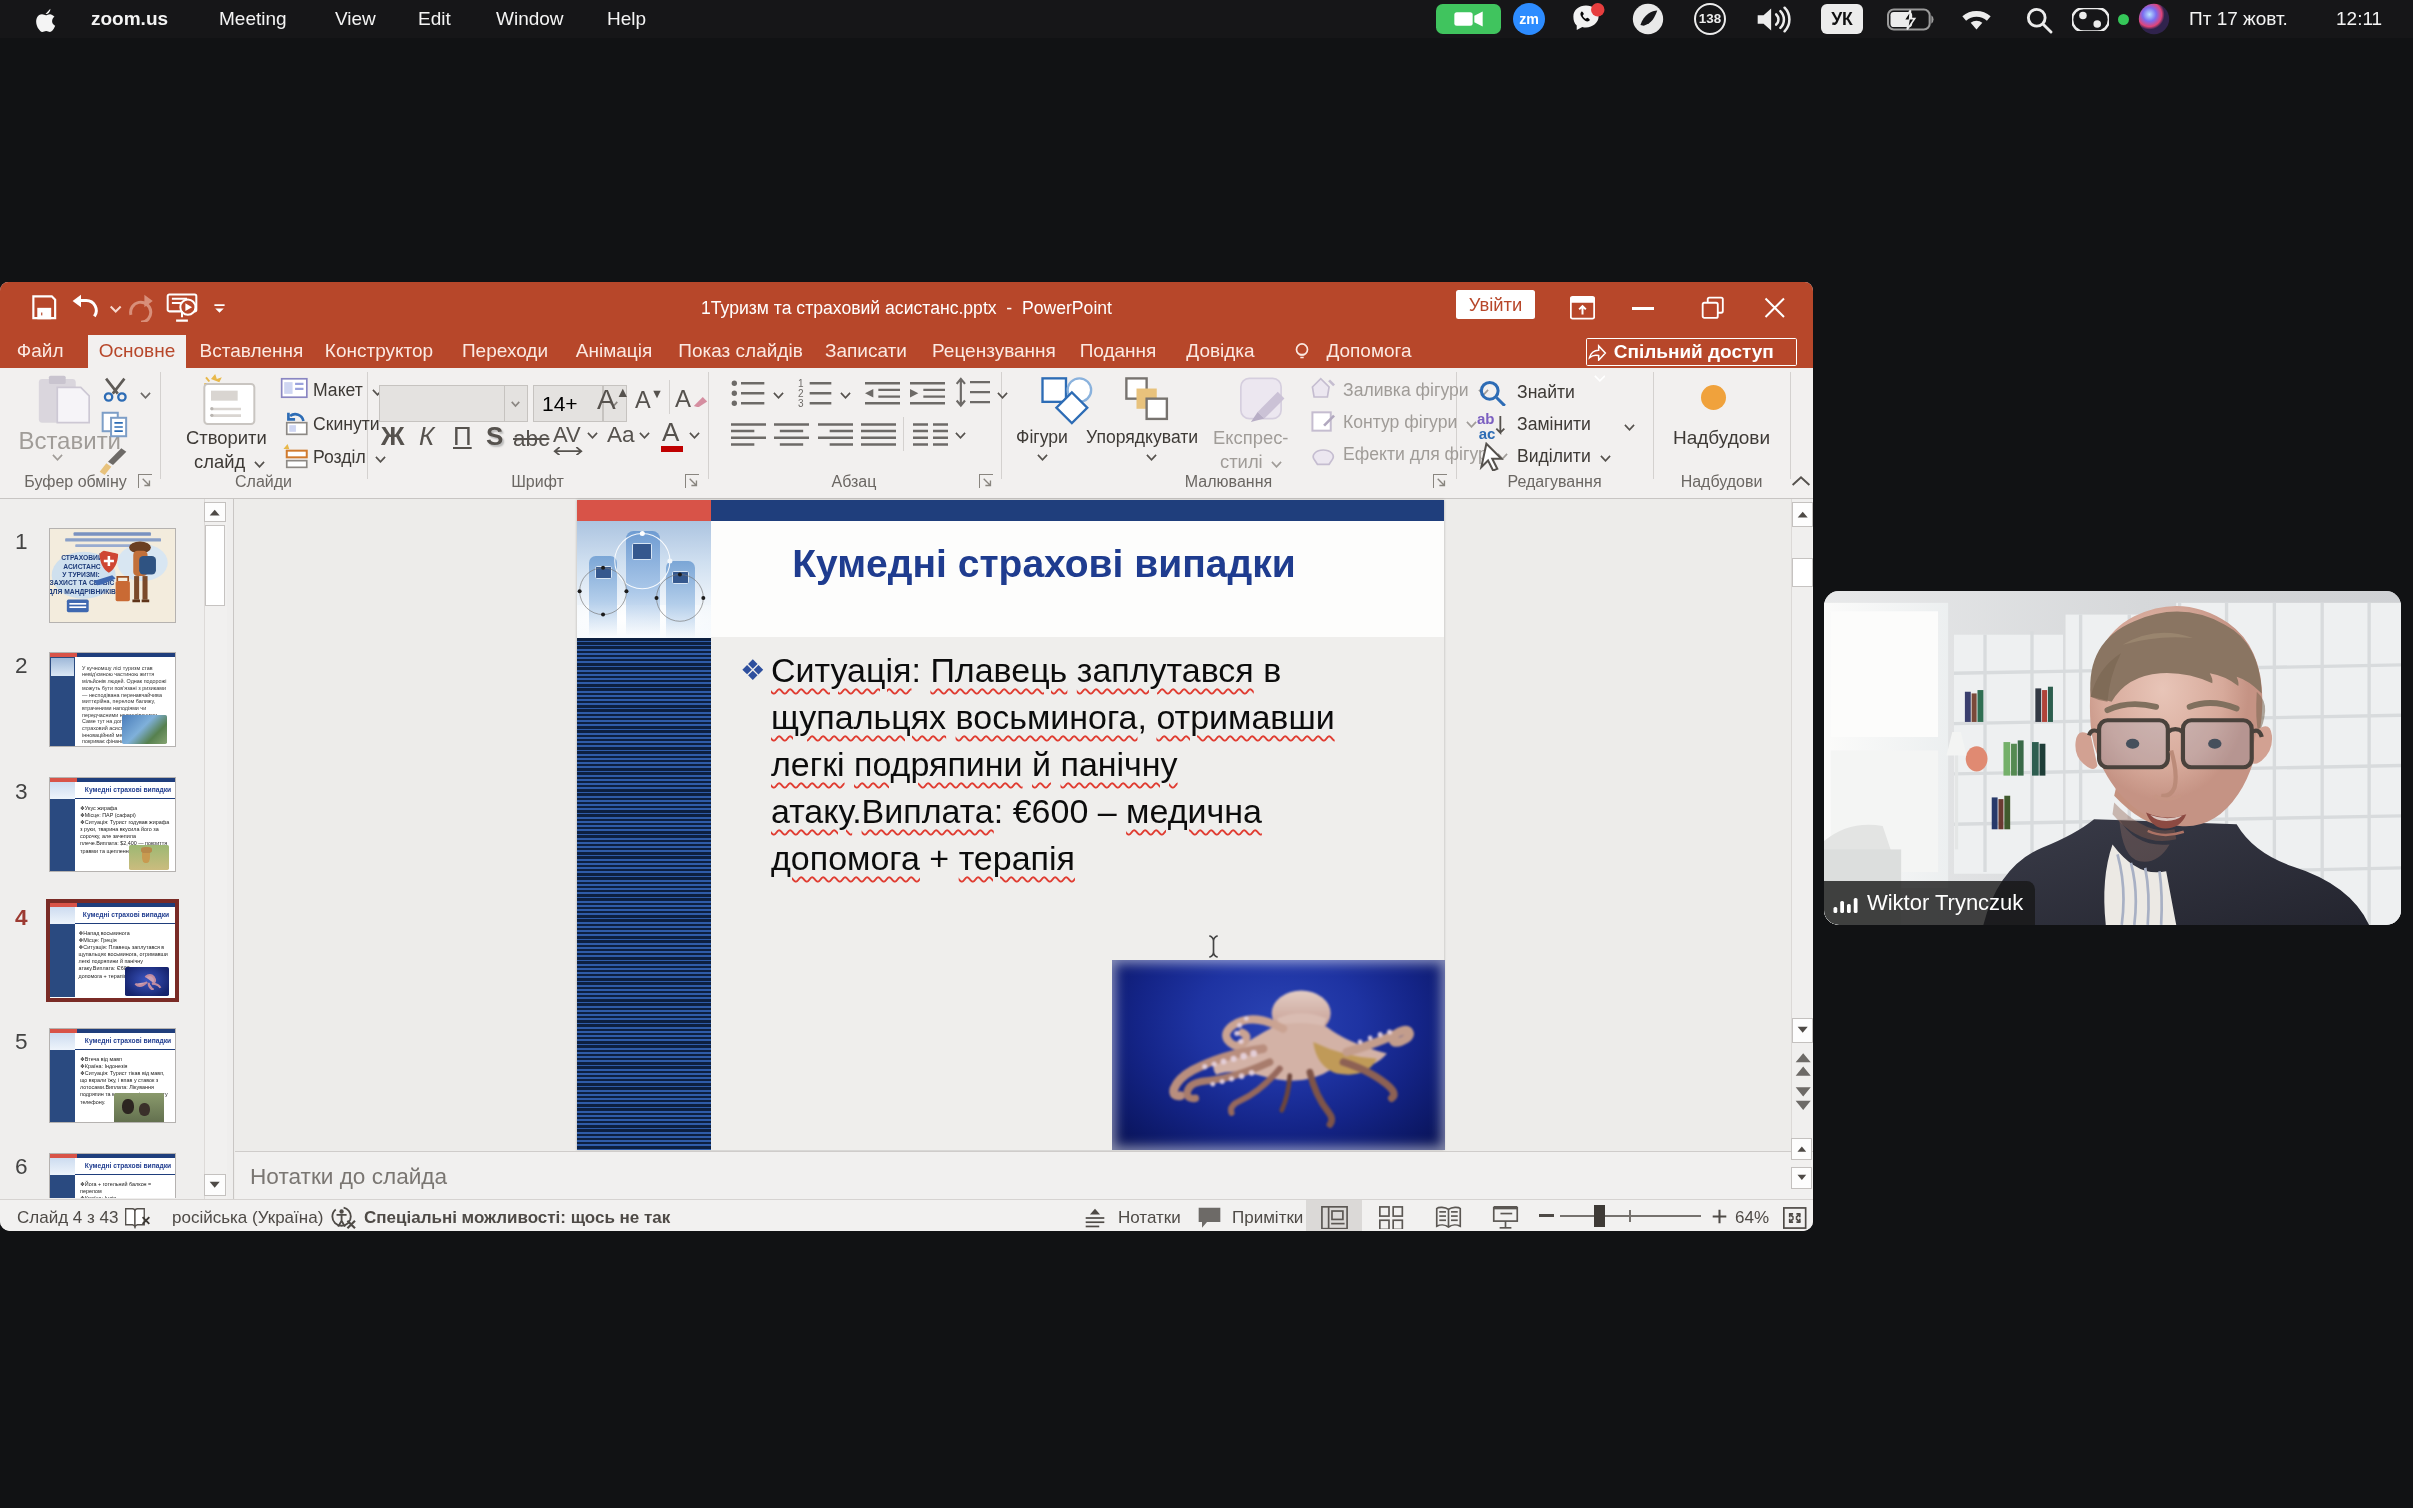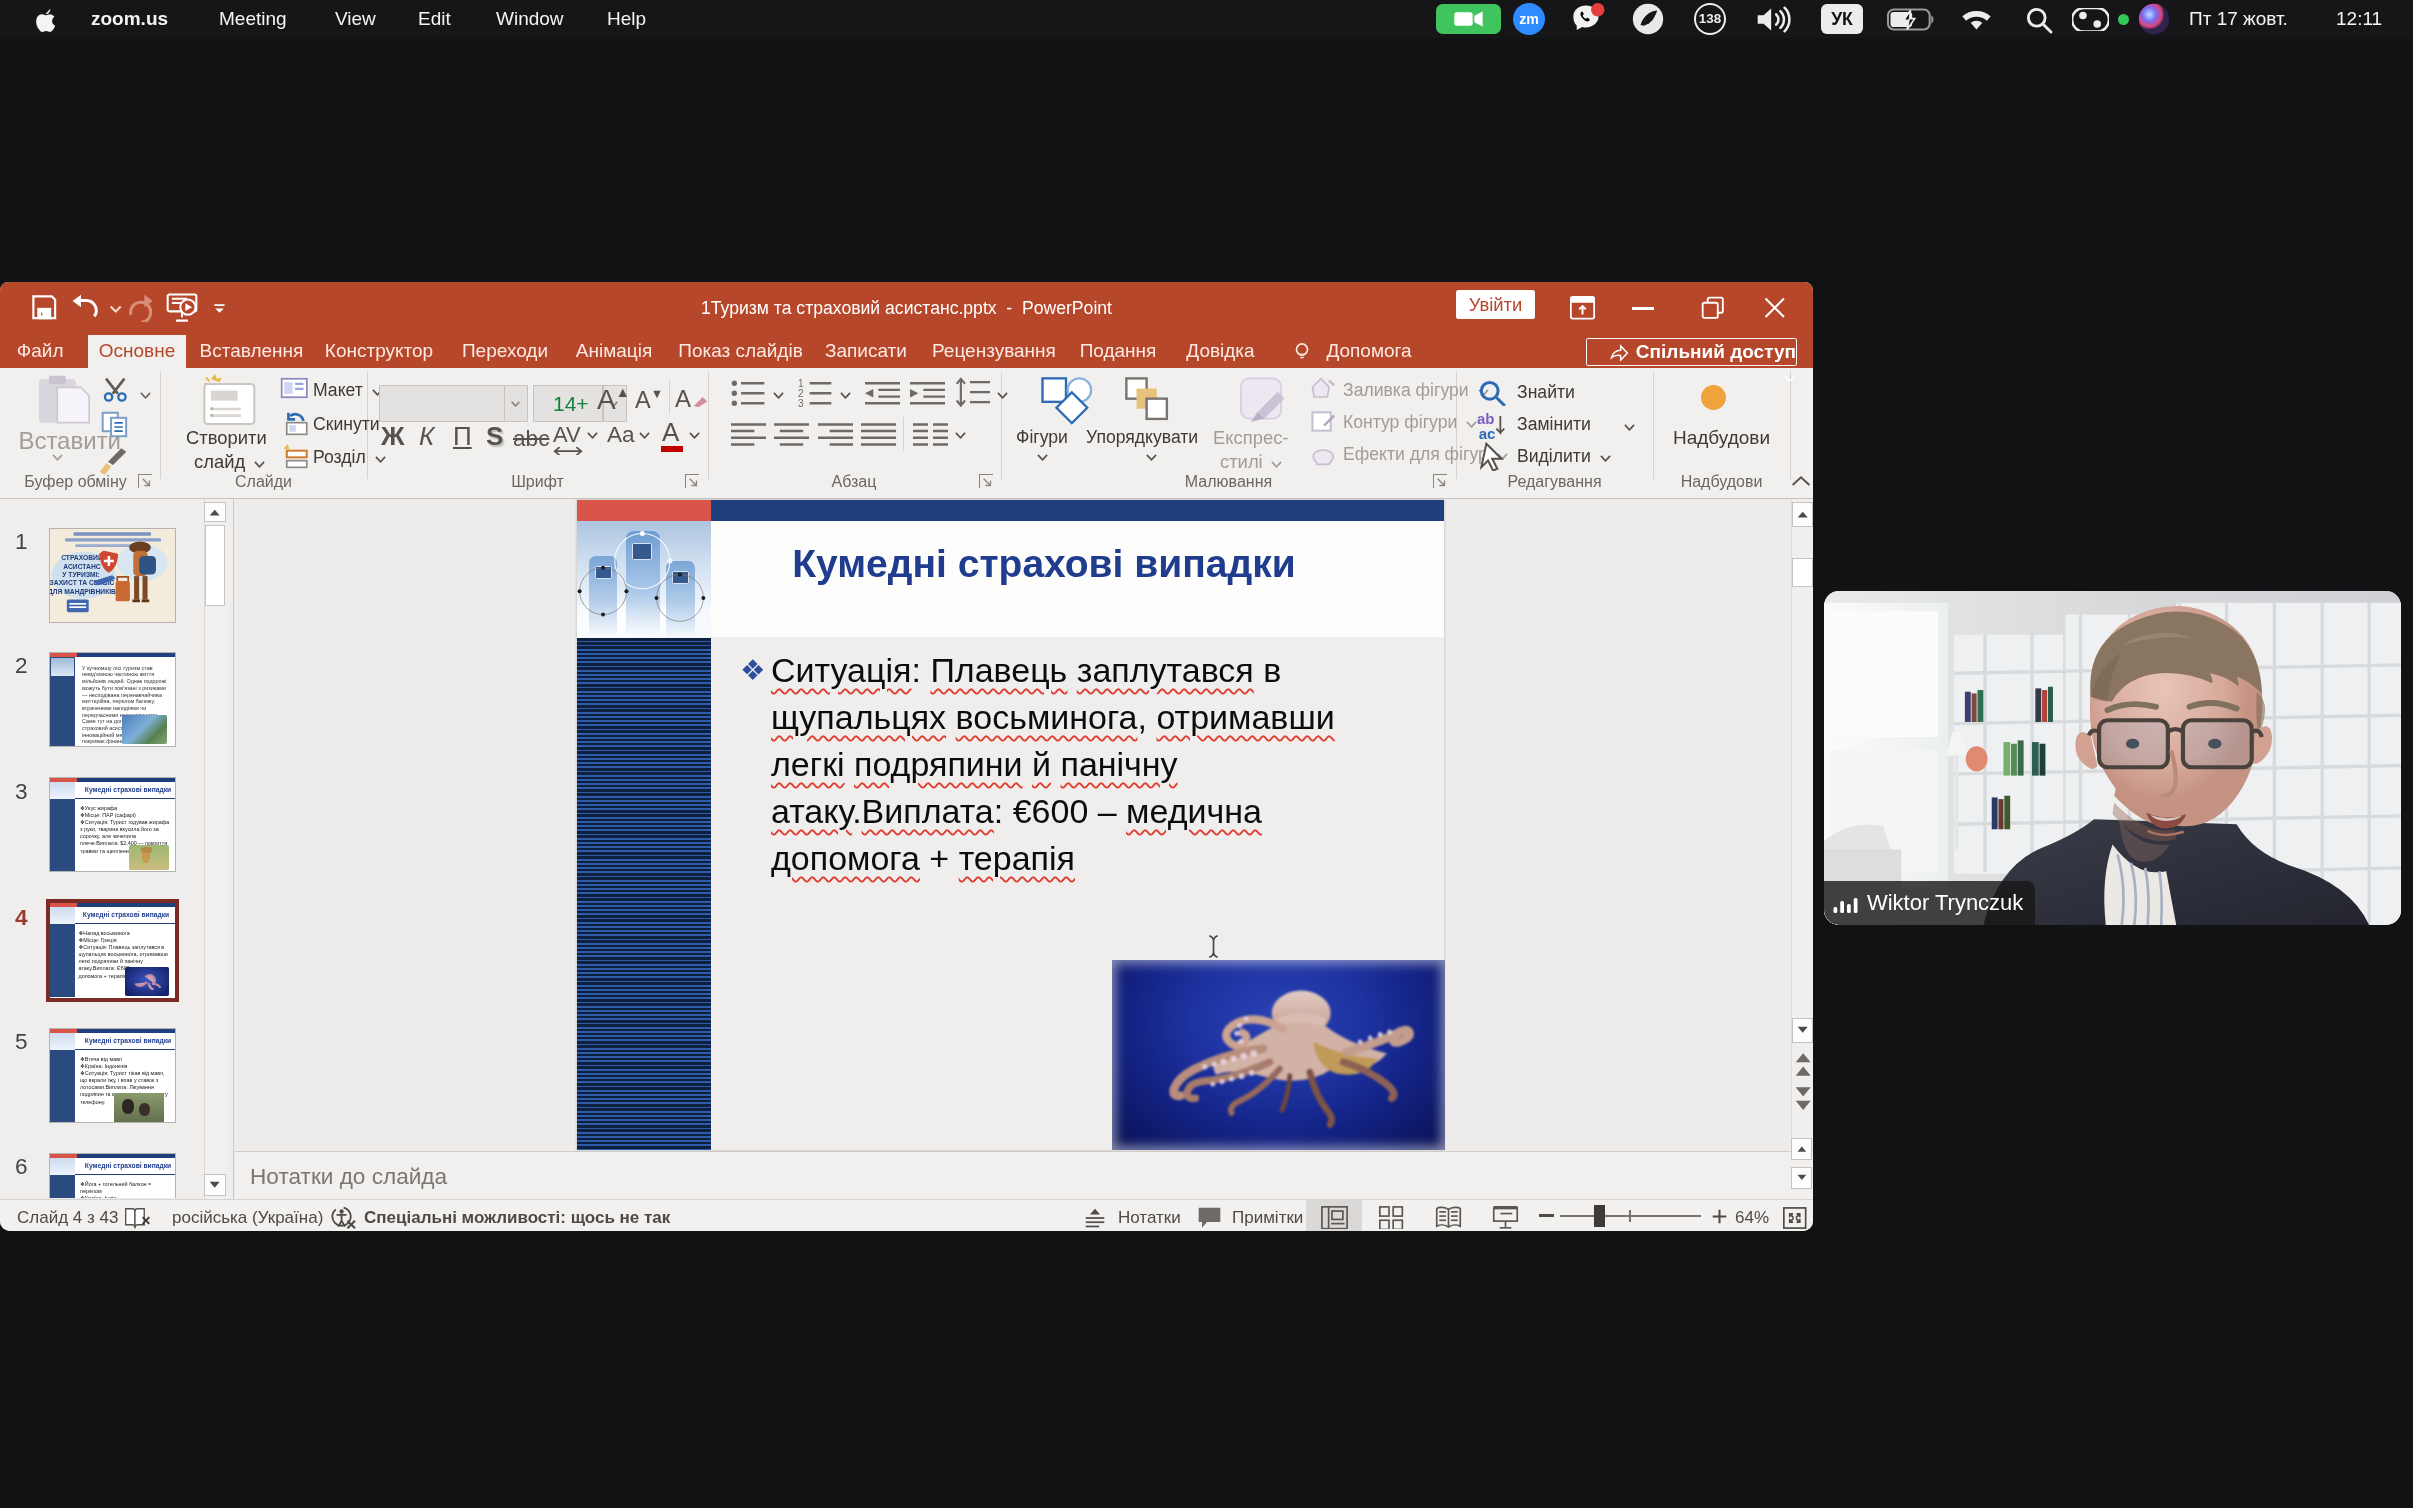--- a/index.html
+++ b/index.html
@@ -268,21 +268,21 @@
   <div class="rtxt" style="left:313px;top:80px">Розділ <svg width="11" height="7.5" viewBox="0 0 13 9" style="margin-left:4.2px">
           <path d="M1 1l5.5 6L12 1" stroke="#56524e" stroke-width="2" fill="none"></path>
         </svg></div>
   <div class="glabel" style="left:160px;width:207px">Слайди</div>
 
   <div class="abs" style="left:379px;top:18.4px;width:126px;height:37px;background:#e4e2e0;border:0.8px solid #c6c3c0"></div>
   <div class="abs" style="left:504px;top:18.4px;width:23.5px;height:37px;background:#e4e2e0;border:0.8px solid #c6c3c0"></div>
   <svg class="chev" style="left:510px;top:34px" viewBox="0 0 13 9">
         <path d="M2 1l4.5 5L11 1" stroke="#8a8682" stroke-width="2" fill="none"></path>
       </svg>
-  <div class="abs" style="left:533px;top:18.4px;width:70px;height:37px;background:#e4e2e0;border:0.8px solid #c6c3c0;color:#15803d;font-size:21px;line-height:35px;padding-left:19px">14+</div>
+  <div class="abs" style="left:533px;top:18.4px;width:70px;height:37px;background:#e4e2e0;border:0.8px solid #c6c3c0;color:#000000;font-size:21px;line-height:35px;padding-left:8px">14+</div>
   <div class="abs" style="left:603px;top:18.4px;width:23.5px;height:37px;background:#e4e2e0;border:0.8px solid #c6c3c0"></div>
   <svg class="chev" style="left:608px;top:34px" viewBox="0 0 13 9">
         <path d="M2 1l4.5 5L11 1" stroke="#8a8682" stroke-width="2" fill="none"></path>
       </svg>
   <div class="rtxt" style="left:597px;top:17px;font-size:28px;color:#56524e">A<span style="font-size:14.2px;vertical-align:11.7px">▲</span></div>
   <div class="rtxt" style="left:635px;top:20px;font-size:23.5px;color:#56524e">A<span style="font-size:12.6px;vertical-align:10px">▼</span></div>
   <div class="abs" style="left:669px;top:13.4px;width:0.8px;height:34px;background:#d4d1cf"></div>
   <div class="rtxt" style="left:675px;top:18.4px;font-size:24px;color:#56524e">A<svg width="17" height="13.4" viewBox="0 0 11 9" style="margin-left:0.8px">
           <path d="M1 8 l6-6 3 3 -6 4z" fill="#d58ea0"></path>
         </svg></div>
@@ -517,21 +517,21 @@
     <div class="tab" style="left:677px;width:127px">Показ слайдів</div>
     <div class="tab" style="left:825px;width:75px">Записати</div>
     <div class="tab" style="left:932px;width:121px">Рецензування</div>
     <div class="tab" style="left:1078px;width:80px">Подання</div>
     <div class="tab" style="left:1183px;width:75px">Довідка</div>
     <svg class="abs" style="left:1291px;top:5.9px" width="22" height="22" viewBox="0 0 26 26">
         <circle cx="13" cy="10" r="6.5" fill="none" stroke="#fbe9e2" stroke-width="2"></circle>
         <path d="M10.5 16 h5 M11 19.5 h4" stroke="#fbe9e2" stroke-width="2"></path>
       </svg>
     <div class="tab" style="left:1322px;width:94px">Допомога</div>
-    <div class="abs" style="left:1586px;top:2.5px;width:211px;height:28px;border:1.3px solid #fff;border-radius:1.7px;color:#fff;font-size:19px;font-weight:bold;text-align:right;line-height:26px">
+    <div class="abs" style="left:1586px;top:2.5px;width:211px;height:28px;border:1.3px solid #fff;border-radius:1.7px;color:#fff;font-size:19px;font-weight:bold;text-align:left;line-height:26px">
       <svg style="vertical-align:-3.4px;margin-right:6.7px" width="20" height="20" viewBox="0 0 24 24">
           <path d="M3 20 a11 11 0 0 1 11-9 v-5 l8 8.5 -8 8.5 v-5.5 a12 12 0 0 0 -11 2.5z" fill="none" stroke="#fff" stroke-width="1.8"></path>
         </svg>Спільний доступ
       <svg style="vertical-align:0px;margin-left:6.7px" width="11.7" height="8.4" viewBox="0 0 14 10">
           <path d="M1 1 l6 6 l6-6" stroke="#fff" stroke-width="2" fill="none"></path>
         </svg>
     </div>
   </div>
 
   <div id="content">

